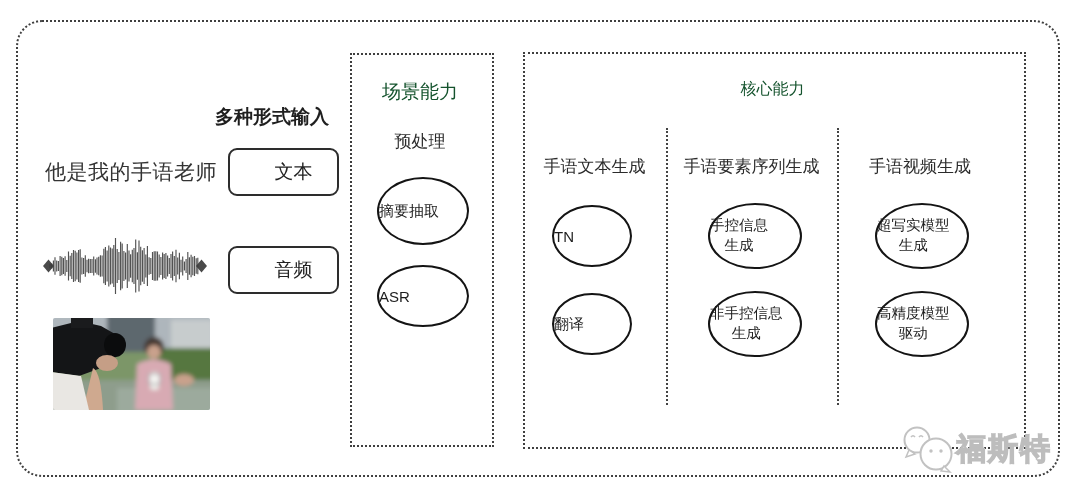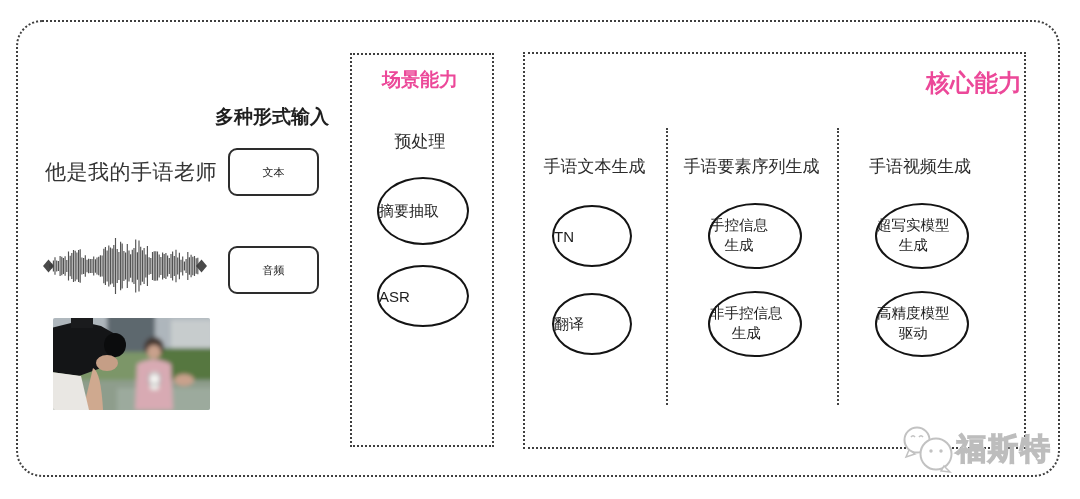--- a/index.html
+++ b/index.html
@@ -11,28 +11,28 @@
   .outer-border{
     left:16px;top:20px;width:1040px;height:453px;
     border:2px dotted #3f3f3f;border-radius:26px;
   }
   .input-title{left:196px;top:104px;width:152px;text-align:center;
     font-size:19px;font-weight:bold;color:#1f1f1f;}
   .sample-text{left:45px;top:158px;font-size:21px;color:#333;letter-spacing:0.5px;}
   .io-box{
     left:228px;width:87px;height:44px;border:2px solid #2d2d2d;border-radius:9px;
     display:flex;align-items:center;justify-content:center;background:#fff;
-    font-size:11px;color:#222;
+    font-size:19px;color:#222;padding-left:20px;
   }
   .dash-box{border:2px dotted #3f3f3f;background:transparent;}
   .scene-box{left:350px;top:53px;width:140px;height:390px;}
   .core-box{left:523px;top:52px;width:499px;height:393px;}
-  .box-title{font-weight:bold;font-size:19px;text-align:center;color:#ec4899;}
+  .box-title{font-weight:normal;font-size:19px;text-align:center;color:#14532d;margin-top:12px;}
   .scene-title{left:350px;top:67px;width:140px;}
-  .core-title{left:523px;top:67px;width:499px;font-size:24px;text-align:right;}
+  .core-title{left:523px;top:67px;width:499px;font-size:16px;}
   .scene-sub{left:350px;top:130px;width:140px;text-align:center;font-size:17px;color:#2b2b2b;}
   .col-header{top:155px;text-align:center;font-size:17px;color:#2b2b2b;}
   .divider{width:0;border-left:2px dotted #434343;top:128px;height:277px;}
   .ellipse{
     border:2.6px solid #141414;border-radius:50%;background:#fff;
     display:flex;align-items:center;justify-content:flex-start;text-align:center;
     font-size:15px;color:#1d1d1d;
   }
   .two-line{font-size:14.5px;line-height:1.35;white-space:pre-line;}
   .photo{left:53px;top:318px;width:157px;height:92px;border-radius:2px;overflow:hidden;}

